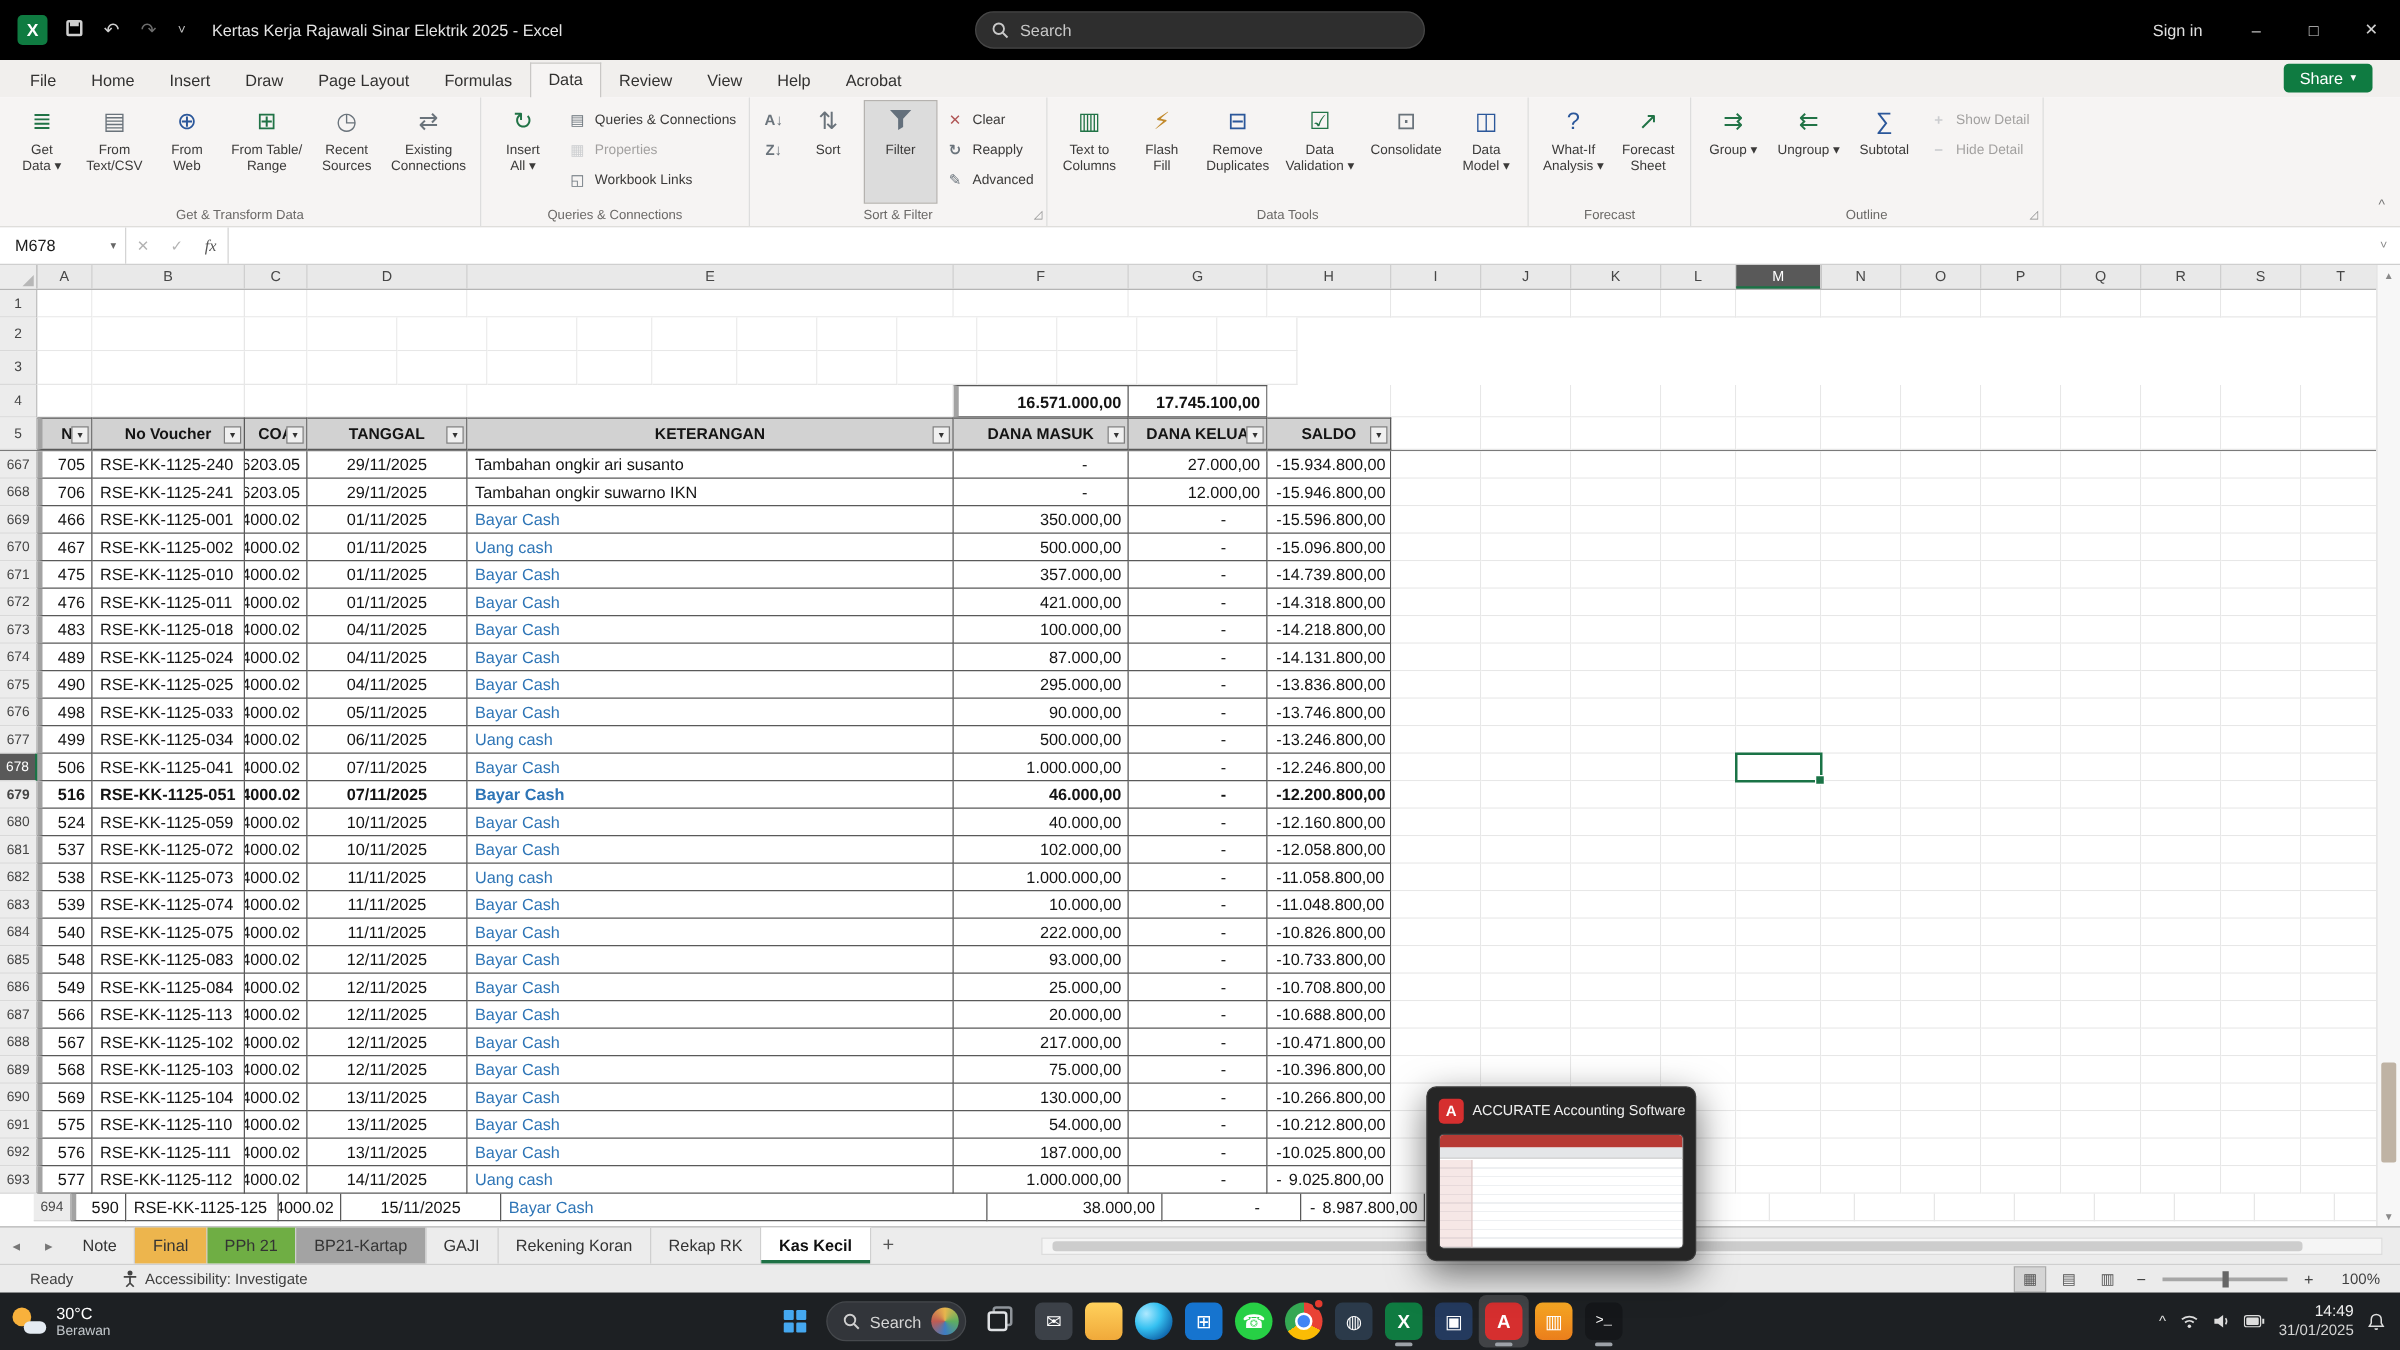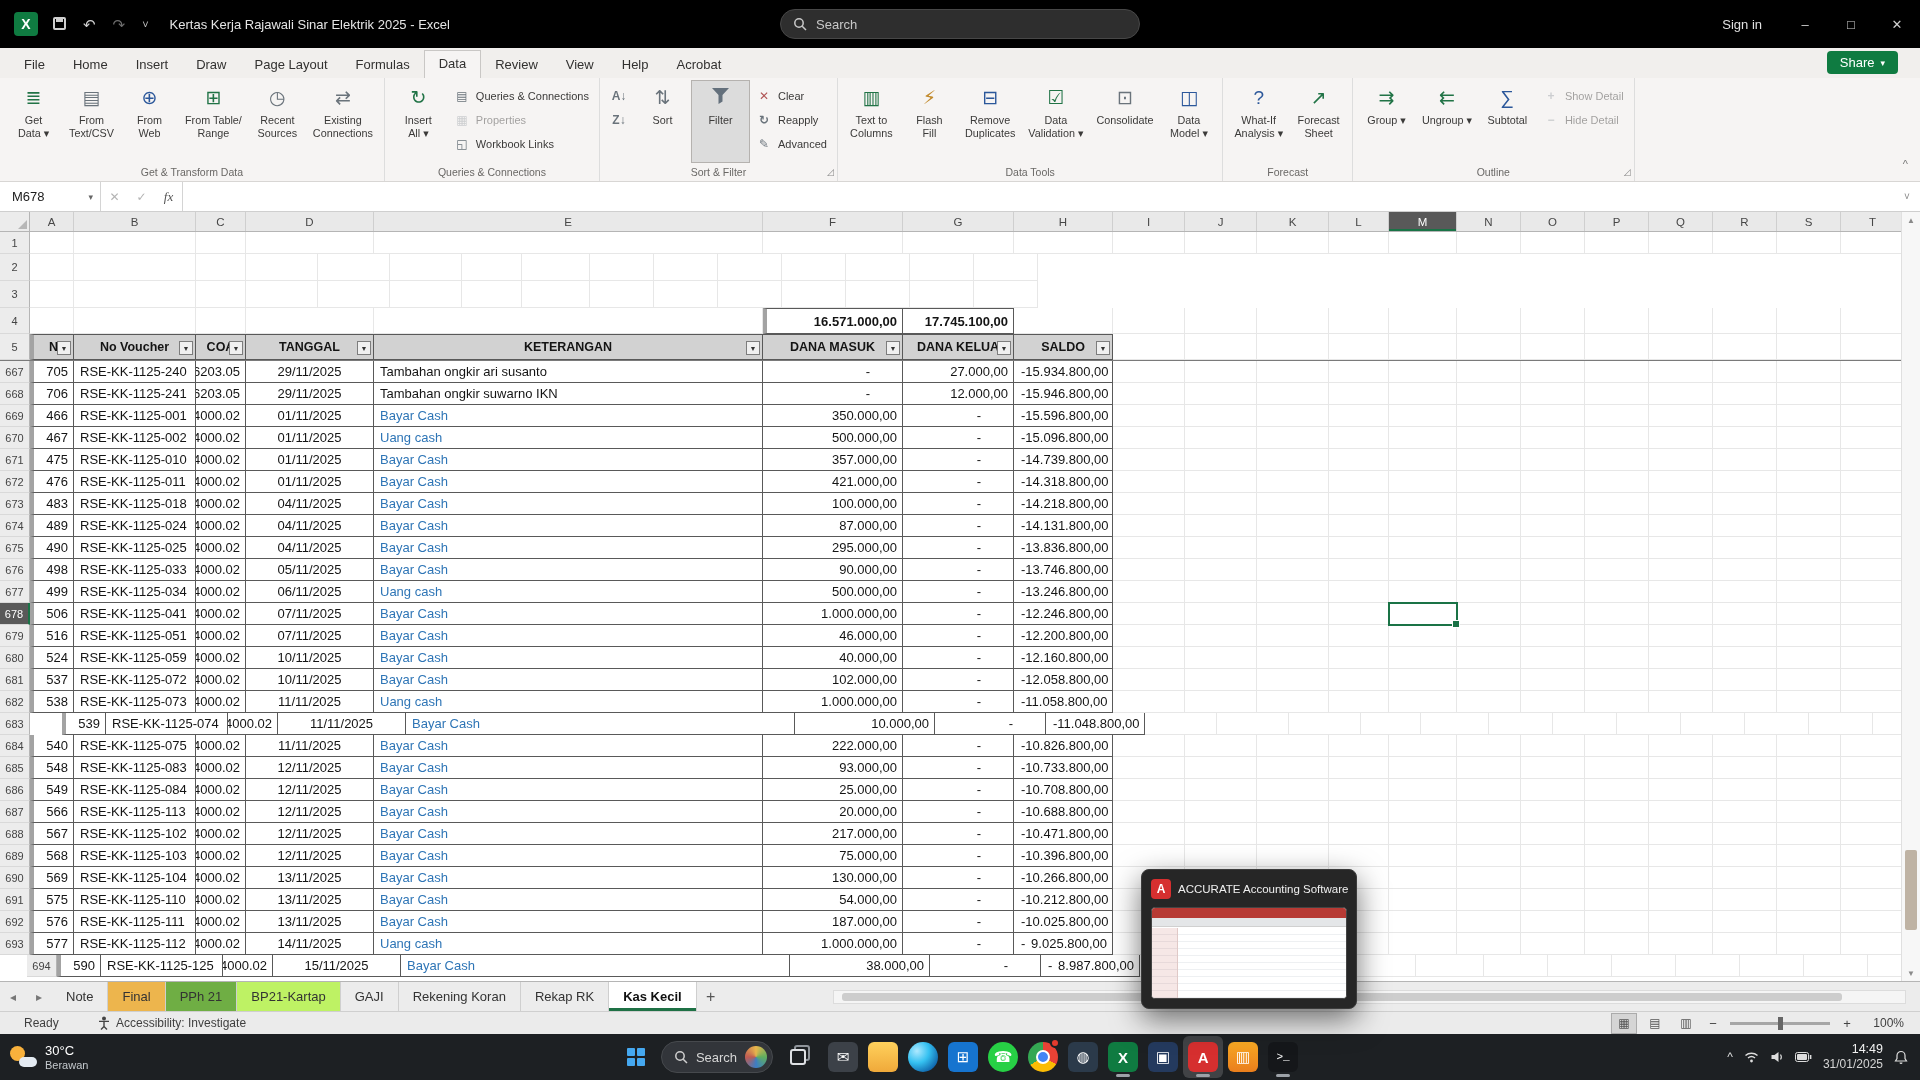--- a/index.html
+++ b/index.html
@@ -874,21 +874,21 @@
           <div class="gcell plain" style="width: 60px;"></div>
           <div class="gcell plain" style="width: 68px;"></div>
           <div class="gcell plain" style="width: 64px;"></div>
           <div class="gcell plain" style="width: 64px;"></div>
           <div class="gcell plain" style="width: 64px;"></div>
           <div class="gcell plain" style="width: 64px;"></div>
           <div class="gcell plain" style="width: 64px;"></div>
           <div class="gcell plain" style="width: 64px;"></div>
           <div class="gcell plain" style="width: 64px;"></div>
         </div>
-        <div class="grow" style="height: 22px;">
+        <div class="grow" style="height: 22px; font-weight: bold;">
           <div class="rh">679</div>
           <div class="gcell tbl first num" style="width: 44px;">516</div>
           <div class="gcell tbl txt" style="width: 122px;">RSE-KK-1125-051</div>
           <div class="gcell tbl num" style="width: 50px;">4000.02</div>
           <div class="gcell tbl ctr" style="width: 128px;">07/11/2025</div>
           <div class="gcell tbl txt blue" style="width: 389px;">Bayar Cash</div>
           <div class="gcell tbl num" style="width: 140px;">46.000,00</div>
           <div class="gcell tbl num dash" style="width: 111px;">-</div>
           <div class="gcell tbl saldo" style="width: 99px;">
             <span>-</span>
@@ -980,21 +980,21 @@
           <div class="gcell plain" style="width: 64px;"></div>
           <div class="gcell plain" style="width: 64px;"></div>
           <div class="gcell plain" style="width: 64px;"></div>
           <div class="gcell plain" style="width: 64px;"></div>
           <div class="gcell plain" style="width: 64px;"></div>
           <div class="gcell plain" style="width: 64px;"></div>
           <div class="gcell plain" style="width: 64px;"></div>
         </div>
         <div class="grow" style="height: 22px;">
           <div class="rh">683</div>
-          <div class="gcell tbl first num" style="width: 44px; margin-left: 32px;">539</div>
+          <div class="gcell tbl first num" style="width: 44px;">539</div>
           <div class="gcell tbl txt" style="width: 122px;">RSE-KK-1125-074</div>
           <div class="gcell tbl num" style="width: 50px;">4000.02</div>
           <div class="gcell tbl ctr" style="width: 128px;">11/11/2025</div>
           <div class="gcell tbl txt blue" style="width: 389px;">Bayar Cash</div>
           <div class="gcell tbl num" style="width: 140px;">10.000,00</div>
           <div class="gcell tbl num dash" style="width: 111px;">-</div>
           <div class="gcell tbl saldo" style="width: 99px;">
             <span>-</span>
             <span>11.048.800,00</span>
           </div>
@@ -1305,21 +1305,21 @@
     </div>
   </div>
 
   <div class="tabbar">
     <div class="tnav">◂</div>
     <div class="tnav">▸</div>
     <div style="display:flex;align-items:stretch">
         <div class="stab">Note</div>
         <div class="stab" style="background: rgb(237, 181, 77);">Final</div>
         <div class="stab" style="background: rgb(111, 174, 68);">PPh 21</div>
-        <div class="stab" style="background: #bef264;">BP21-Kartap</div>
+        <div class="stab" style="background: #a3a3a3;">BP21-Kartap</div>
         <div class="stab">GAJI</div>
         <div class="stab">Rekening Koran</div>
         <div class="stab">Rekap RK</div>
         <div class="stab active">Kas Kecil</div>
       </div>
     <div class="addtab">+</div>
     <div class="hscroll">
       <div class="hthumb"></div>
     </div>
   </div>

